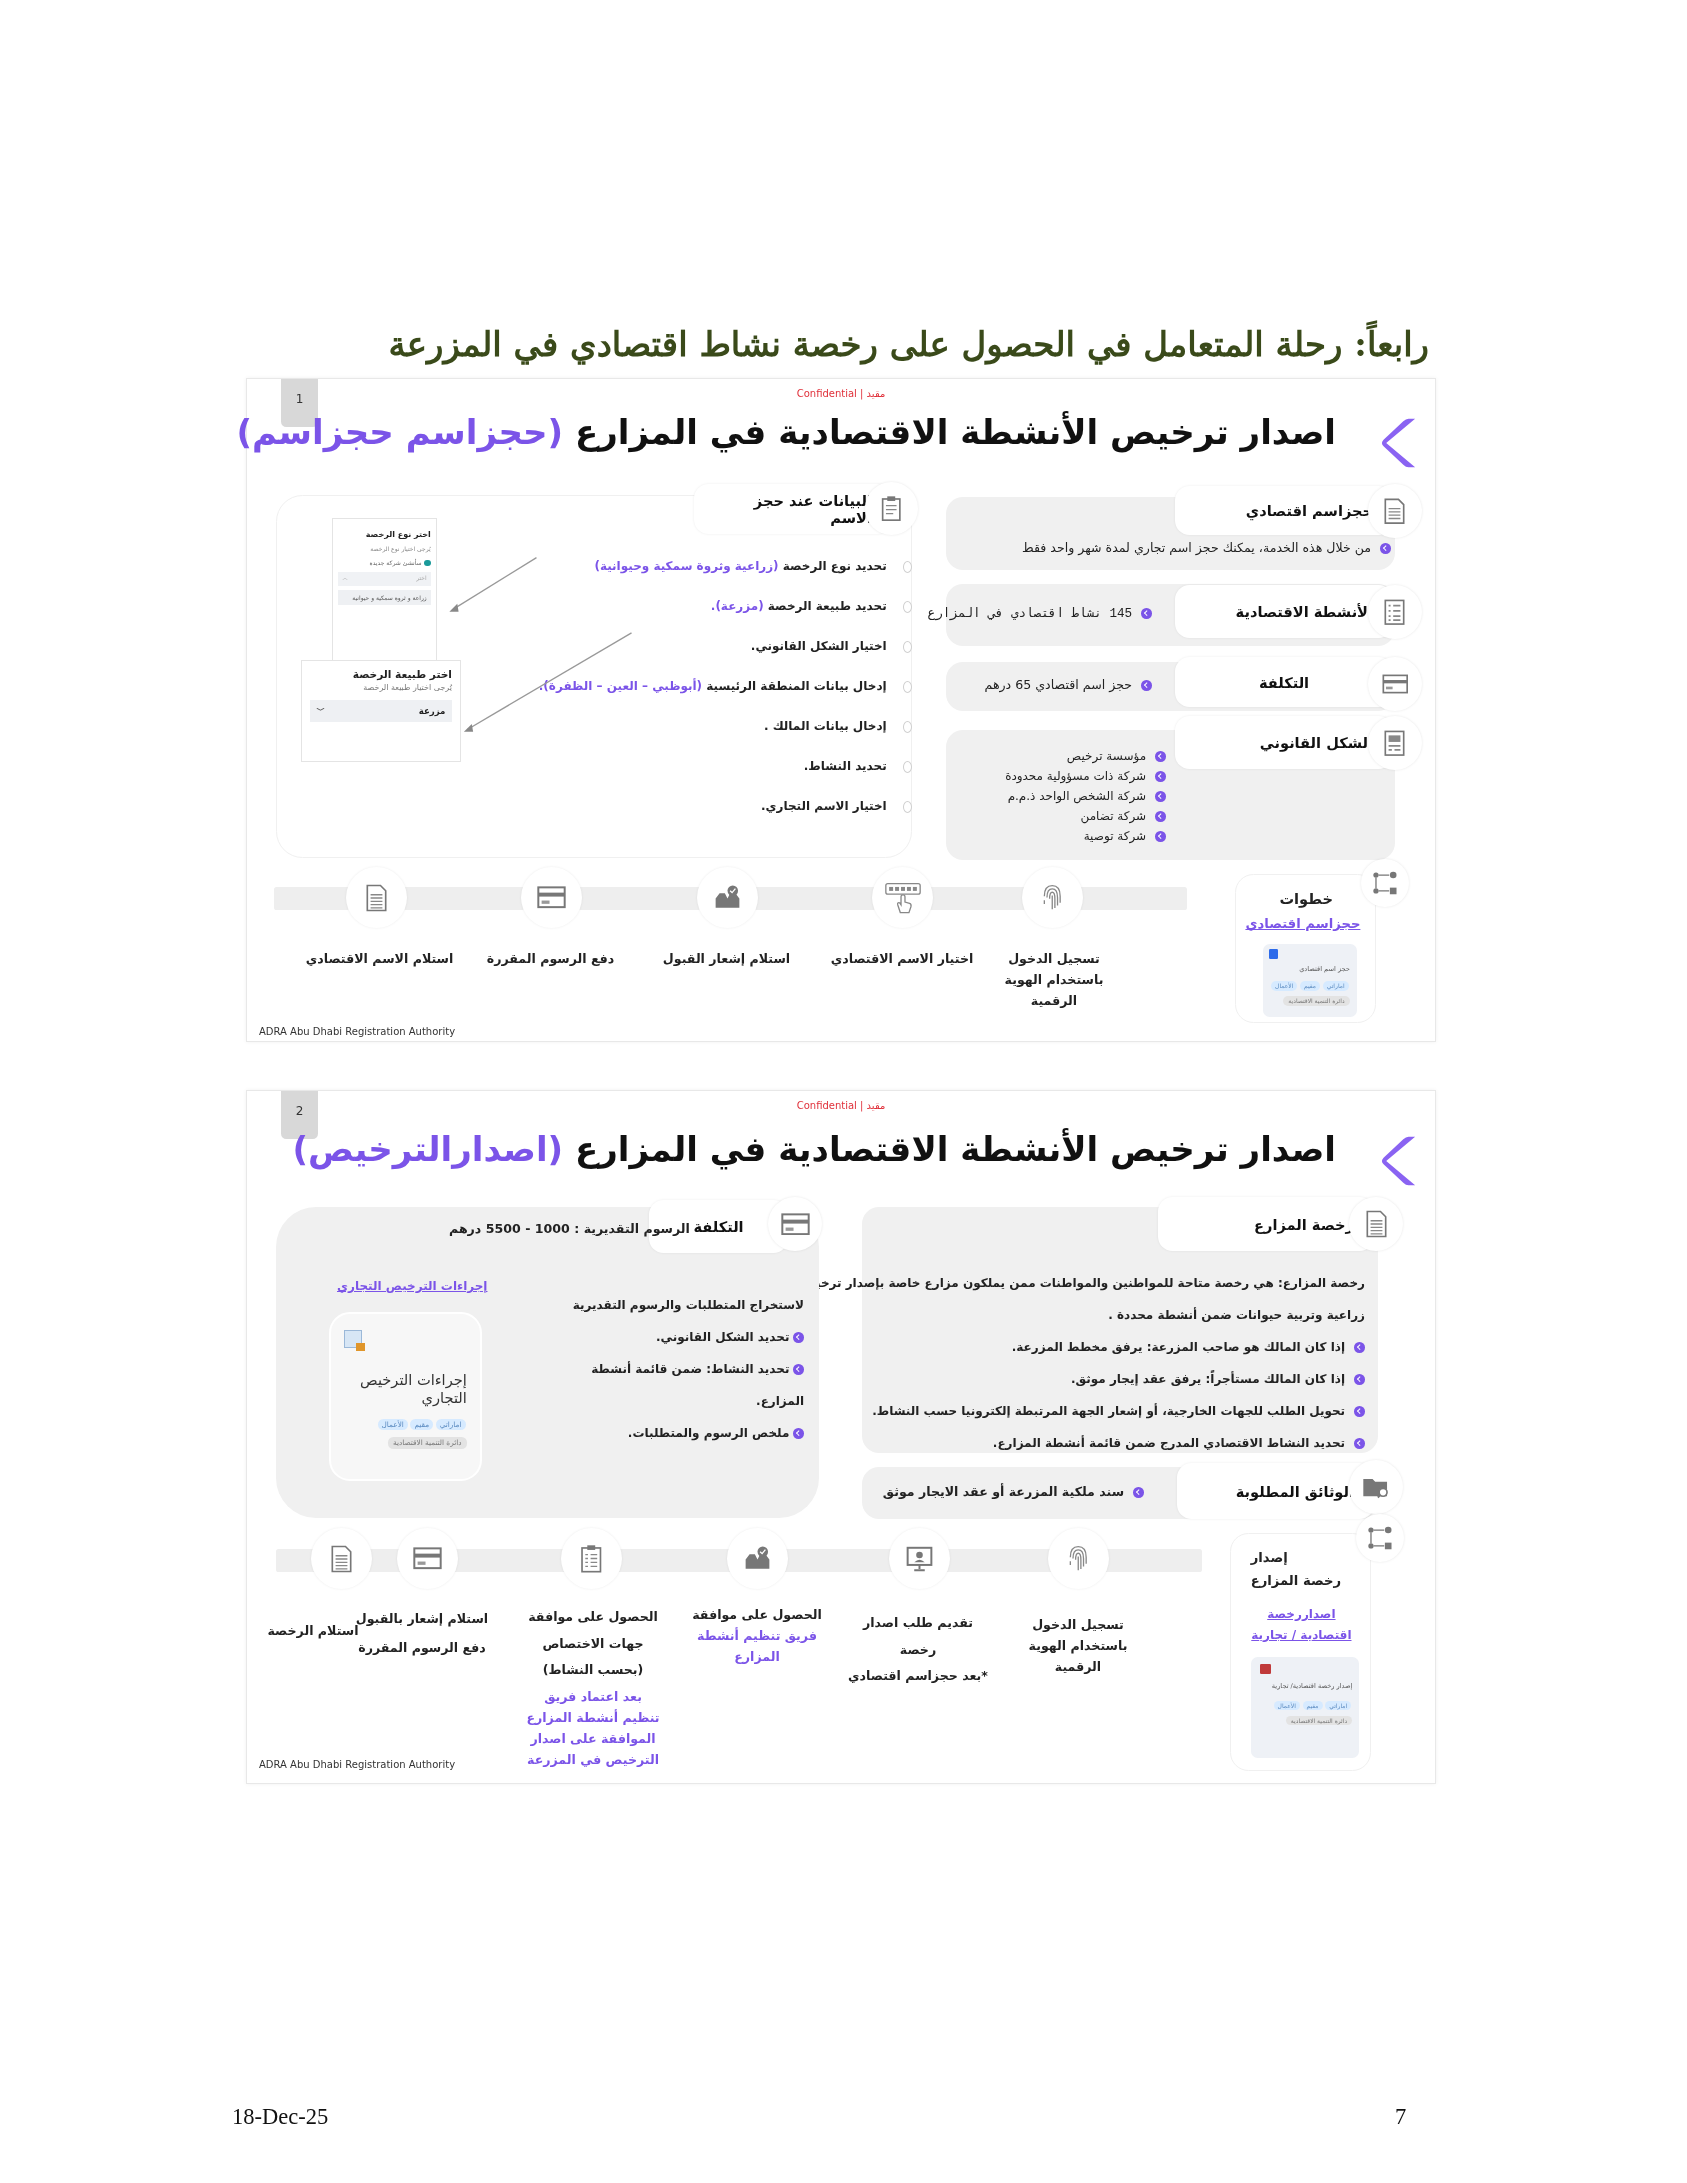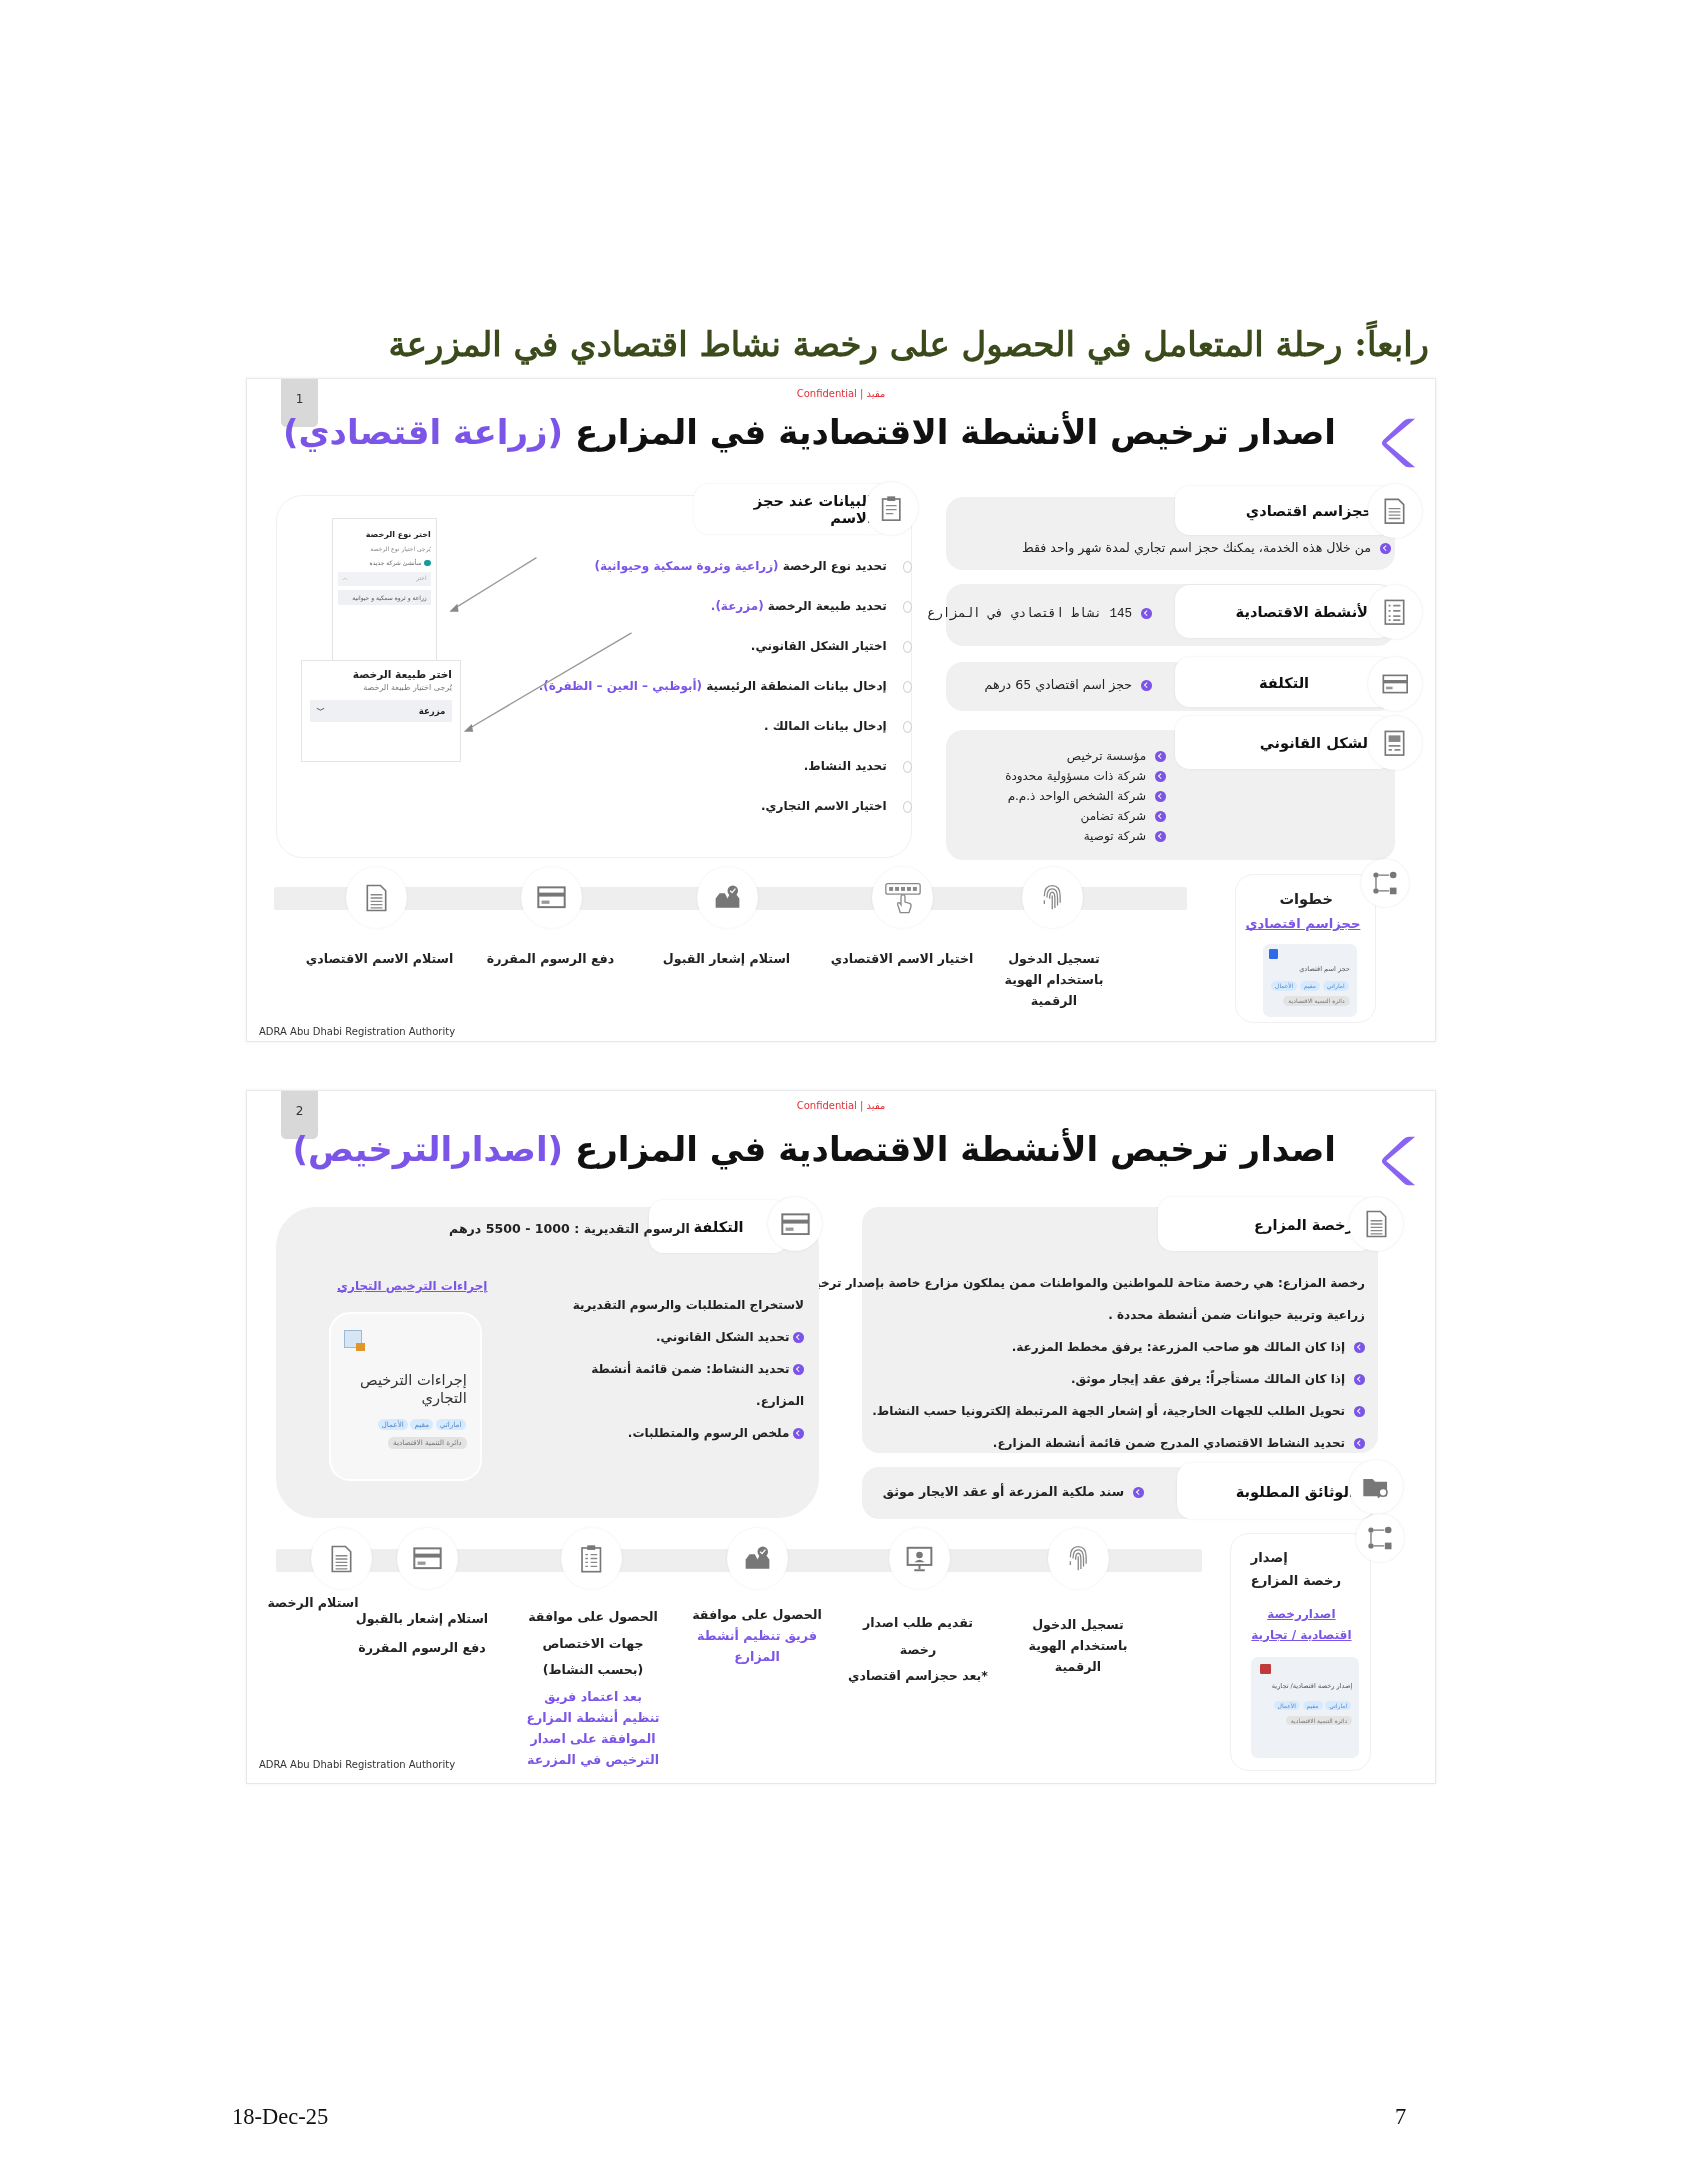--- a/index.html
+++ b/index.html
@@ -40,21 +40,21 @@
 <div class="doc-title">رابعاً: رحلة المتعامل في الحصول على رخصة نشاط اقتصادي في المزرعة</div>
 
 <div class="slide slide1">
   <div class="page-tab">1</div>
   <div class="confidential">Confidential | مقيد</div>
   <svg class="back-chev" viewBox="0 0 70 90">
       <path d="M58 8 L14 45 L58 82 L48 82 Q44 82 40 78 L10 50 Q5 45 10 40 L40 12 Q44 8 48 8 Z" fill="#8a63f2"></path>
     </svg>
   <div class="slide-title">
     <span>اصدار ترخيص الأنشطة الاقتصادية في المزارع</span>
-    <span class="accent">(زراعة اقتصادي)</span>
+    <span class="accent">(حجزاسم حجزاسم)</span>
   </div>
 
   <div class="grey-box" style="right:40px; top:118px; width:449px; height:73px;"></div>
   <div class="pill" style="right:42px; top:107px; width:218px; height:49px;">
       <span>حجزاسم اقتصادي</span>
     </div>
   <div class="icon-circle" style="right:13.2px; top:105px;">
     <svg width="21" height="26.5" viewBox="0 0 32 40">
         <path d="M2 2 H22 L30 10 V38 H2 Z" fill="none" stroke="#777" stroke-width="2.5"></path>
         <path d="M7 16 H25 M7 21 H25 M7 26 H25 M7 31 H25" stroke="#888" stroke-width="2"></path>
@@ -365,21 +365,21 @@
     <div style="white-space:pre-line; line-height:26.5px;">الحصول على موافقة
 جهات الاختصاص
 (بحسب النشاط)</div>
     <div class="purple" style="white-space:pre-line; margin-top:2.6px;">بعد اعتماد فريق
 تنظيم أنشطة المزارع
 الموافقة على اصدار
 الترخيص في المزرعة</div>
   </div>
   <div class="step-label" style="left:99px; top:513px; width:152px; line-height:29px;"><span style="white-space:pre-line;">استلام إشعار بالقبول
 دفع الرسوم المقررة</span></div>
-  <div class="step-label" style="left:0px; top:501px; width:132px;"><span>استلام الرخصة</span></div>
+  <div class="step-label" style="left:0px; top:529px; width:132px;"><span>استلام الرخصة</span></div>
 
   <div style="position:absolute; left:983px; top:442px; width:139px; height:236px; border:1.3px solid #f0f0f0; border-radius:18.5px; background:#fff;">
     <div style="position:absolute; right:29px; top:13.2px; font-weight:bold; font-size:13.2px; direction:rtl; white-space:pre-line; line-height:22.5px; text-align:left;">إصدار
 رخصة المزارع</div>
     <div class="link" style="position:absolute; right:18.5px; top:70px; font-size:12px; font-weight:bold; direction:rtl; white-space:pre-line; text-align:center; line-height:21px;">اصداررخصة
 اقتصادية / تجارية</div>
     <div class="mini-card" style="left:20px; top:123px; width:108px; height:101px; direction:rtl; text-align:right; padding:6.6px 6.6px; box-sizing:border-box;">
       <div style="width:10.6px; height:10.6px; background:#c03a3a; border-radius:1.3px; float:left; margin-left:2.6px;"></div>
       <div style="clear:both; font-size:6.6px; color:#555; padding-top:8px; line-height:9.3px;">إصدار رخصة اقتصادية/ تجارية</div>
       <div style="margin-top:6.6px;"><span class="chip">اماراتي</span><span class="chip">مقيم</span><span class="chip">الأعمال</span></div>

